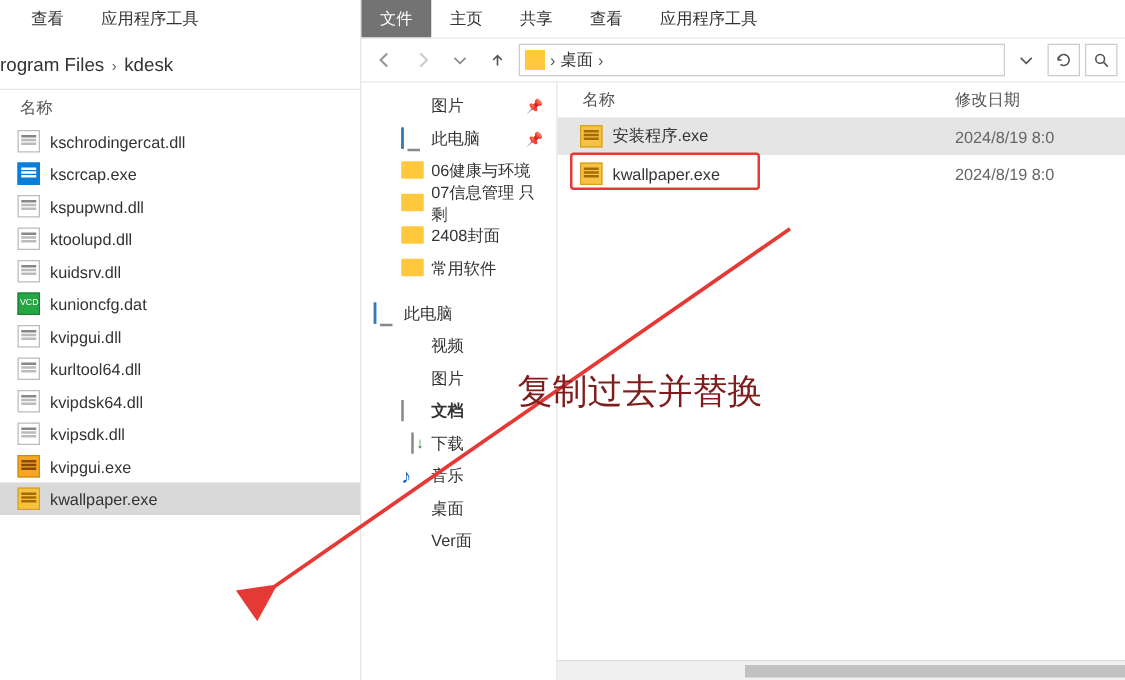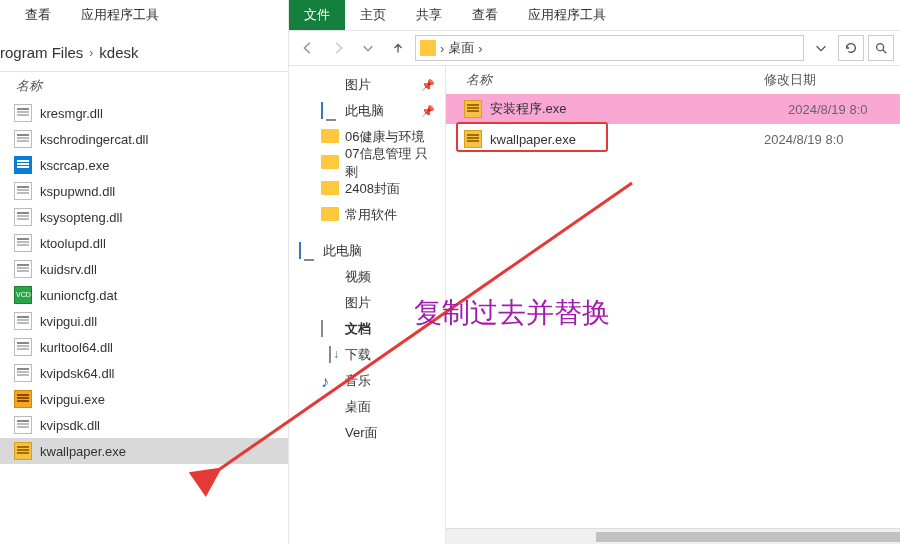--- a/index.html
+++ b/index.html
@@ -6,21 +6,21 @@
 body { width: 900px; height: 544px; overflow: hidden; background: #fff; font-size: 13px; color: #333; position: relative; }
 .container { display: flex; width: 100%; height: 100%; }
 
 
 .left-window { width: 289px; height: 100%; border-right: 1px solid #e5e5e5; display: flex; flex-direction: column; overflow: hidden; }
 .right-window { flex: 1; height: 100%; display: flex; flex-direction: column; overflow: hidden; }
 
 
 .ribbon-tabs { display: flex; height: 30px; padding-left: 0px; background: #fff; }
 .ribbon-tab { padding: 6px 15px 6px 15px; font-size: 13px; color: #333; }
-.ribbon-tab.active-blue { background: #15803d; color: #fff; }
+.ribbon-tab.active-blue { background: #737373; color: #fff; }
 .ribbon-tab.pink-top { border-top: 3px solid #e59ad6; margin-top:-3px;}
 .left-window .ribbon-tabs { padding-left: 10px; }
 
 
 .address-row { display: flex; align-items: center; height: 36px; padding: 2px 6px; gap: 4px; border-top:1px solid #e5e5e5; border-bottom:1px solid #e5e5e5; }
 .nav-btn { width: 26px; height: 26px; display: flex; align-items: center; justify-content: center; color: #888; }
 .nav-btn svg { width: 14px; height: 14px; }
 .addr-box { flex: 1; height: 26px; border: 1px solid #ccc; display: flex; align-items: center; padding: 0 4px; gap: 4px; }
 .addr-icon { width: 16px; height: 16px; background: #ffc83d; display:inline-block; }
 .breadcrumb { display: flex; align-items: center; gap:4px; font-size: 13px; }
@@ -28,21 +28,21 @@
 .refresh-box { width: 26px; height: 26px; border: 1px solid #ccc; display:flex; align-items:center; justify-content:center; color:#555;}
 .search-box { width: 26px; height: 26px; border: 1px solid #ccc; display:flex; align-items:center; justify-content:center; color:#555;}
 
 
 .left-breadcrumb { padding: 14px 10px 10px 0px; font-size: 15px; font-weight: 400; color:#333; display:flex; align-items:center; gap:6px; border-bottom:1px solid #e5e5e5; }
 .left-breadcrumb .seg { }
 .left-breadcrumb .sep { font-size:12px; color:#666; }
 
 
 .col-headers { display:flex; height:28px; align-items:center; color:#555; font-size:13px; }
-.col-headers .col-name { padding-left:16px;font-style:italic; }
+.col-headers .col-name { padding-left:16px; }
 .col-headers.right .col-name { width: 318px; padding-left:20px;}
 .col-headers.right .col-date { }
 
 
 .left-list { flex:1; overflow:hidden; }
 .left-item { display:flex; align-items:center; height:26px; padding-left:14px; gap:8px; }
 .left-item.selected { background:#d9d9d9; }
 .file-icon { width:18px; height:18px; background:#fff; border:1px solid #bbb; position:relative; flex-shrink:0;}
 .file-icon::after{content:""; position:absolute; left:2px; right:2px; top:3px; height:2px; background:#bbb; box-shadow:0 3px 0 #bbb, 0 6px 0 #bbb;}
 .file-icon.gear::after{background:#888;}
@@ -75,26 +75,26 @@
 .desk-ico{background:#1e88e5; width:18px; height:14px;}
 .win-ico{ width:18px; height:14px; background:linear-gradient(135deg,#00adef 50%, #0078d4 50%);}
 
 .tree-spacer{height:10px;}
 
 .right-content { flex:1; position:relative; }
 .right-list { }
 .right-item { display:flex; align-items:center; height:30px; }
 .right-item .namecell { width:318px; padding-left:18px; display:flex; align-items:center; gap:8px;}
 .right-item .datecell { color:#666; }
-.right-item.selected { background:#f9a8d4;gap:24px; }
+.right-item.selected { background:#e5e5e5; }
 
 .highlight-box { position:absolute; border:2px solid #e53935; border-radius:3px; pointer-events:none; }
 
 
-.anno-text { position:absolute; color:#a21caf; font-size:28px; font-weight:400; pointer-events:none; white-space:nowrap;}
+.anno-text { position:absolute; color:#7f1d1d; font-size:28px; font-weight:400; pointer-events:none; white-space:nowrap;}
 
 
 .arrow-svg { position:absolute; top:0; left:0; pointer-events:none; }
 
 .scroll-hint { position:absolute; bottom:0; left:157px; right:0; height:16px; background:#f0f0f0; border-top:1px solid #ddd;}
 .scroll-thumb { position:absolute; left:150px; width:350px; top:3px; height:10px; background:#c1c1c1;}
 </style>
 </head>
 <body>
 
@@ -109,40 +109,32 @@
       <span class="seg">rogram Files</span>
       <span class="sep">›</span>
       <span class="seg">kdesk</span>
     </div>
     <div class="col-headers">
       <div class="col-name">名称</div>
     </div>
     <div class="left-list" id="left-list">
         <div class="left-item">
           <span class="file-icon gear"></span>
-          <span>kresmgr.dll</span>
-        </div>
-        <div class="left-item">
-          <span class="file-icon gear"></span>
           <span>kschrodingercat.dll</span>
         </div>
         <div class="left-item">
           <span class="file-icon exe-blue"></span>
           <span>kscrcap.exe</span>
         </div>
         <div class="left-item">
           <span class="file-icon gear"></span>
           <span>kspupwnd.dll</span>
         </div>
         <div class="left-item">
           <span class="file-icon gear"></span>
-          <span>ksysopteng.dll</span>
-        </div>
-        <div class="left-item">
-          <span class="file-icon gear"></span>
           <span>ktoolupd.dll</span>
         </div>
         <div class="left-item">
           <span class="file-icon gear"></span>
           <span>kuidsrv.dll</span>
         </div>
         <div class="left-item">
           <span class="file-icon vcd"></span>
           <span>kunioncfg.dat</span>
         </div>
@@ -152,26 +144,26 @@
         </div>
         <div class="left-item">
           <span class="file-icon gear"></span>
           <span>kurltool64.dll</span>
         </div>
         <div class="left-item">
           <span class="file-icon gear"></span>
           <span>kvipdsk64.dll</span>
         </div>
         <div class="left-item">
+          <span class="file-icon gear"></span>
+          <span>kvipsdk.dll</span>
+        </div>
+        <div class="left-item">
           <span class="file-icon exe-orange"></span>
           <span>kvipgui.exe</span>
-        </div>
-        <div class="left-item">
-          <span class="file-icon gear"></span>
-          <span>kvipsdk.dll</span>
         </div>
         <div class="left-item selected">
           <span class="file-icon exe-yellow"></span>
           <span>kwallpaper.exe</span>
         </div>
       </div>
   </div>
 
   <div class="right-window">
     <div class="ribbon-tabs">

